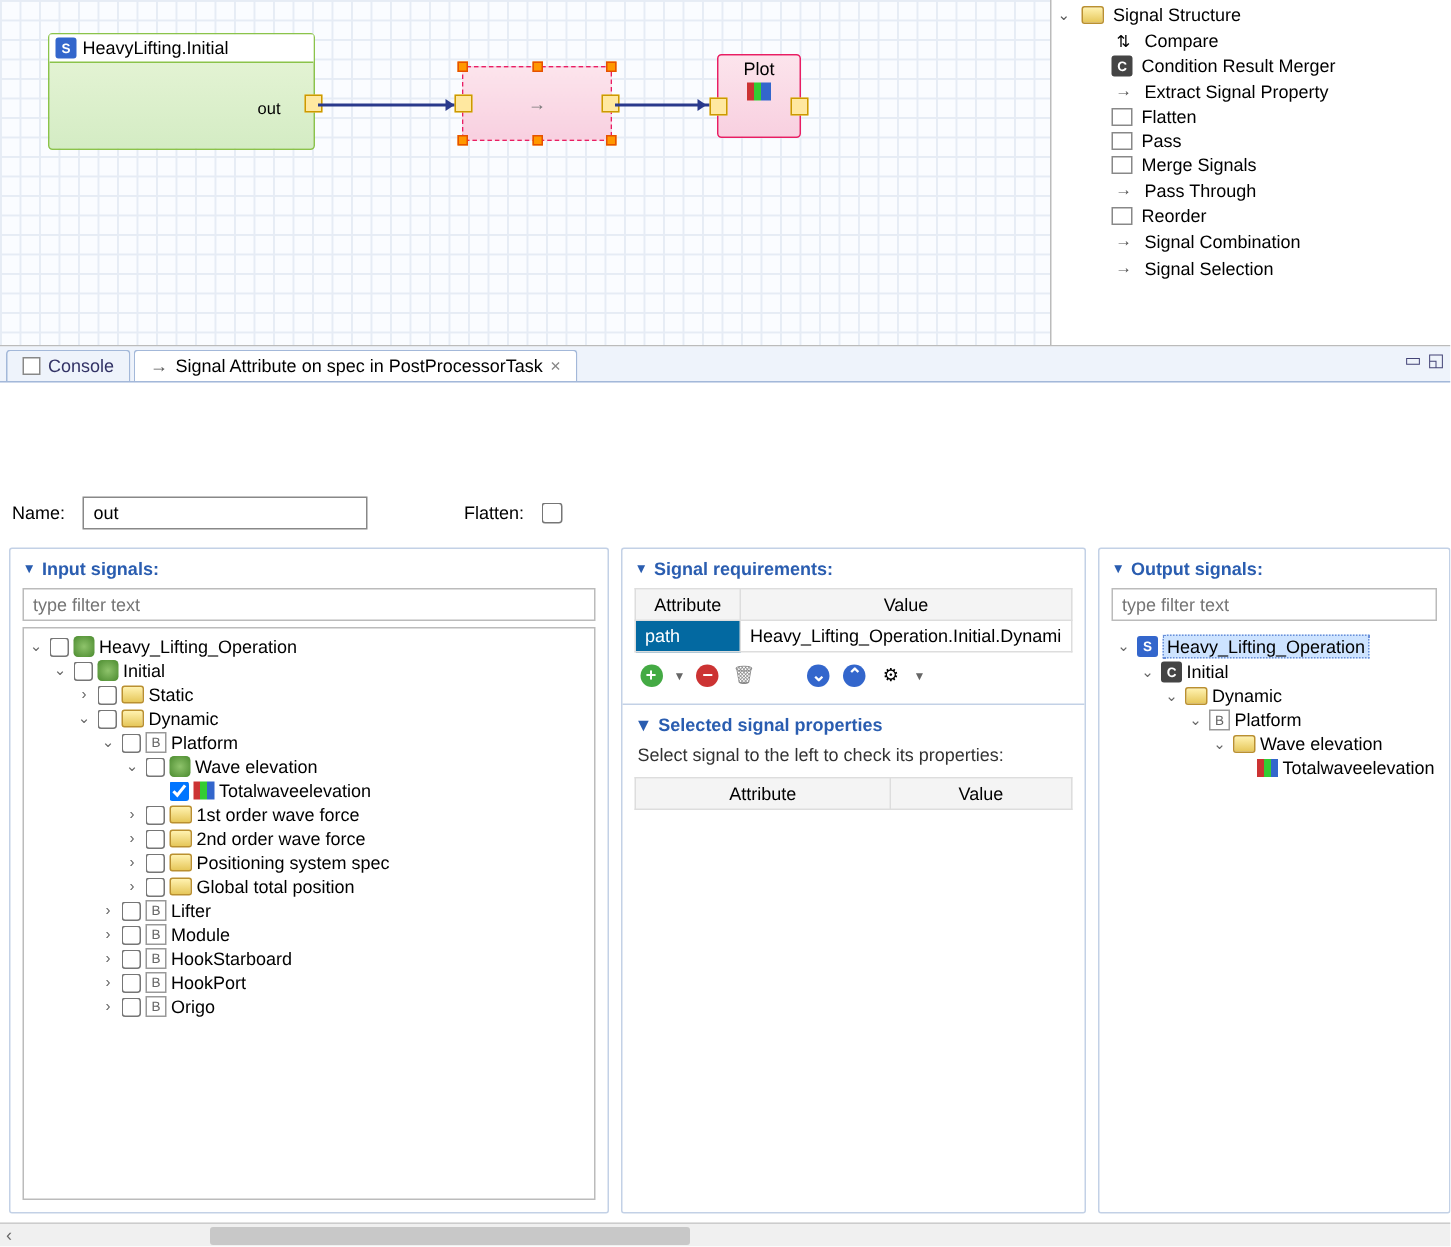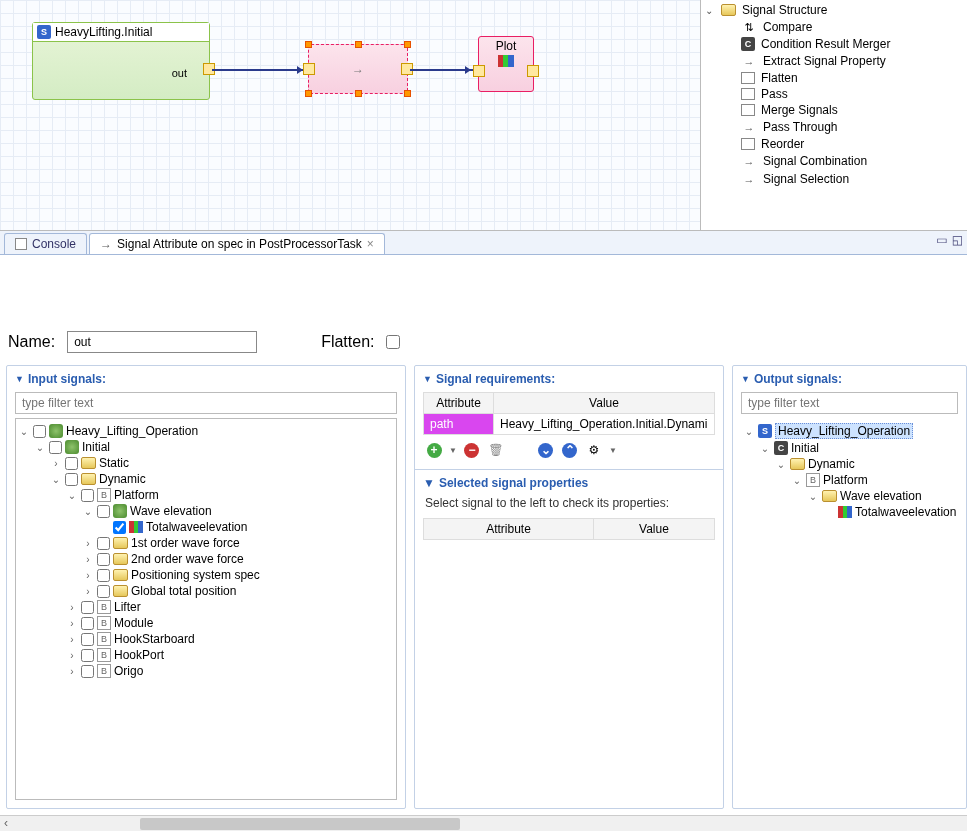--- a/index.html
+++ b/index.html
@@ -27,21 +27,21 @@
 .ico-folder { background:linear-gradient(#fff2b0,#e6c75a); border:1px solid #ba9030; border-radius:2px; width:15px; height:12px; }
 .ico-sig { border:1px solid #888; width:14px; height:12px; position:relative; }
 .ico-arrow { color:#555; }
 .tabs { height:24px; display:flex; align-items:flex-end; border-bottom:1px solid #a3b8d9; background:#eef3fb; padding-left:4px; }
 .tab { padding:3px 10px; border:1px solid #a3b8d9; border-bottom:none; background:#fff; margin-right:2px; display:flex; align-items:center; gap:5px; border-radius:3px 3px 0 0; cursor:default; }
 .tab.inactive { background:#eef3fb; color:#336; }
 .tab .x { color:#888; cursor:pointer; }
 .mini-ico { width:12px; height:12px; display:inline-block; }
 .spacer-row { height:70px; }
 .name-row { display:flex; align-items:center; gap:12px; padding:6px 8px; }
-.name-row label { font-size:16px; }
+.name-row label { font-size:12px; }
 .name-row input[type=text] { width:190px; height:22px; border:1px solid #888; padding:0 6px; background:#fff; }
 .name-row input[type=checkbox] { width:14px; height:14px; }
 .panels { flex:1; display:flex; gap:0; padding:6px; min-height:0; }
 .panel { border:1px solid #c3d1e6; border-radius:2px; display:flex; flex-direction:column; background:#fff; min-height:0; }
 .p-in { flex:0 0 400px; }
 .p-mid { flex:0 0 310px; margin:0 8px; }
 .p-out { flex:1; }
 .panel-hdr { color:#2a5db0; font-weight:600; padding:6px 8px; display:flex; align-items:center; gap:4px; }
 .panel-hdr .tri { font-size:9px; }
 .filter { margin:0 8px 4px; height:22px; border:1px solid #bbb; padding:0 6px; color:#888; background:#fff; width:calc(100% - 16px); }
@@ -52,21 +52,21 @@
 .trow .lbl { cursor:default; }
 .trow.sel .lbl { background:#cde3ff; border:1px dotted #6a8fd8; padding:0 2px; }
 .ind-0{padding-left:0}.ind-1{padding-left:16px}.ind-2{padding-left:32px}.ind-3{padding-left:48px}.ind-4{padding-left:64px}.ind-5{padding-left:80px}
 .ico-g { width:14px; height:14px; background:radial-gradient(#8ec36b,#4a8a2e); border-radius:3px; }
 .ico-c { width:14px; height:14px; background:#444; color:#fff; display:inline-flex; align-items:center; justify-content:center; font-size:9px; font-weight:bold; border-radius:2px; }
 .ico-b { width:14px; height:14px; border:1px solid #999; display:inline-flex; align-items:center; justify-content:center; font-size:9px; color:#666; }
 .ico-w { width:14px; height:12px; background:linear-gradient(90deg,#c33 33%,#3c3 33% 66%,#36c 66%); }
 .req-tbl { border:1px solid #bbb; margin:0 8px 6px; }
 .req-tbl th,.req-tbl td { border:1px solid #ddd; padding:3px 6px; text-align:left; font-weight:normal; }
 .req-tbl th { background:#f4f4f4; text-align:center; }
-.req-tbl td.key { background:#d946ef; color:#fff; width:70px; }
+.req-tbl td.key { background:#0369a1; color:#fff; width:70px; }
 .toolbar { display:flex; gap:6px; padding:0 10px 6px; align-items:center; }
 .tbtn { width:18px; height:18px; display:flex; align-items:center; justify-content:center; cursor:pointer; border-radius:3px; }
 .circ { width:15px; height:15px; border-radius:50%; display:flex; align-items:center; justify-content:center; color:#fff; font-weight:bold; font-size:12px; }
 .c-add{background:#4a4}.c-del{background:#c33}.c-up{background:#36c}.c-dn{background:#36c}
 .sub-hdr { color:#2a5db0; font-weight:600; padding:6px 8px 2px; display:flex; gap:4px; align-items:center; border-top:1px solid #c3d1e6; margin-top:4px; }
 .hint { padding:4px 10px; color:#333; }
 .prop-tbl { border:1px solid #bbb; margin:4px 8px; width:calc(100% - 16px); border-collapse:collapse; }
 .prop-tbl th { border:1px solid #ddd; background:#f4f4f4; padding:3px; font-weight:normal; }
 .hscroll { height:16px; background:#f0f0f0; border-top:1px solid #ccc; position:relative; }
 .hscroll .thumb { position:absolute; left:140px; top:2px; width:320px; height:12px; background:#c8c8c8; border-radius:2px; }

